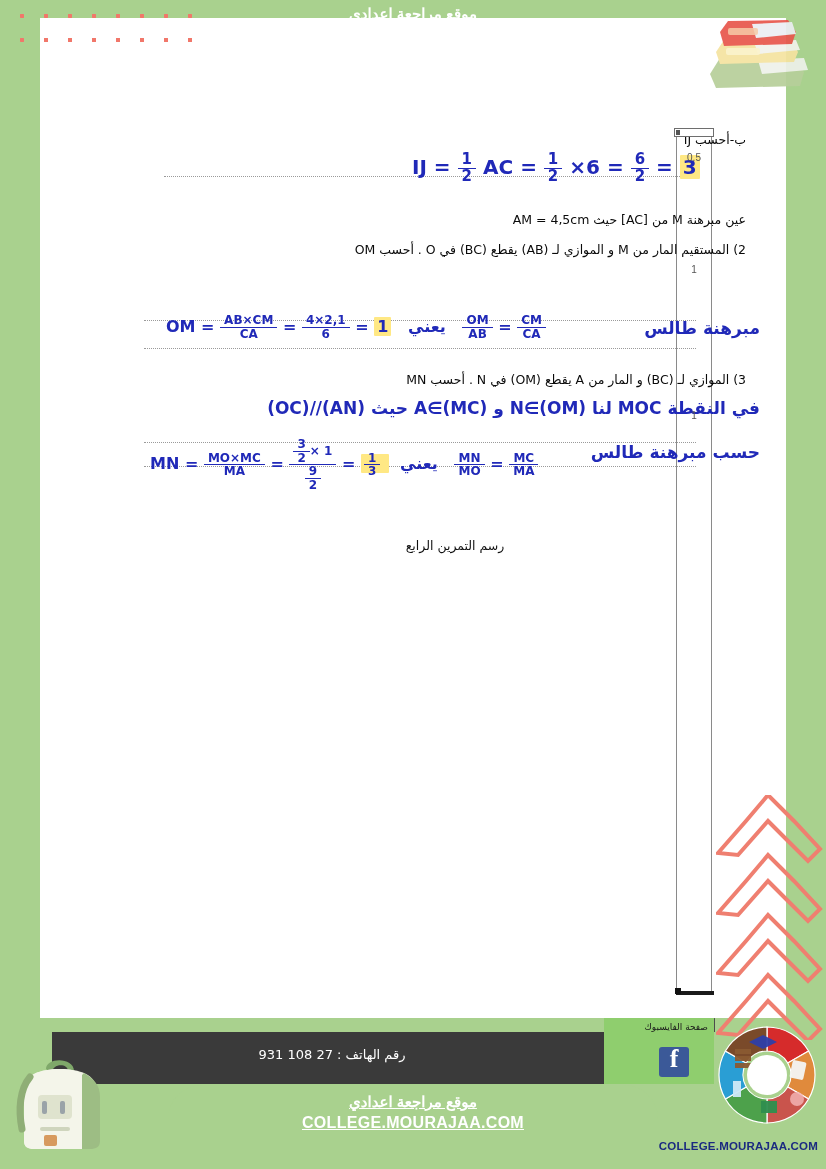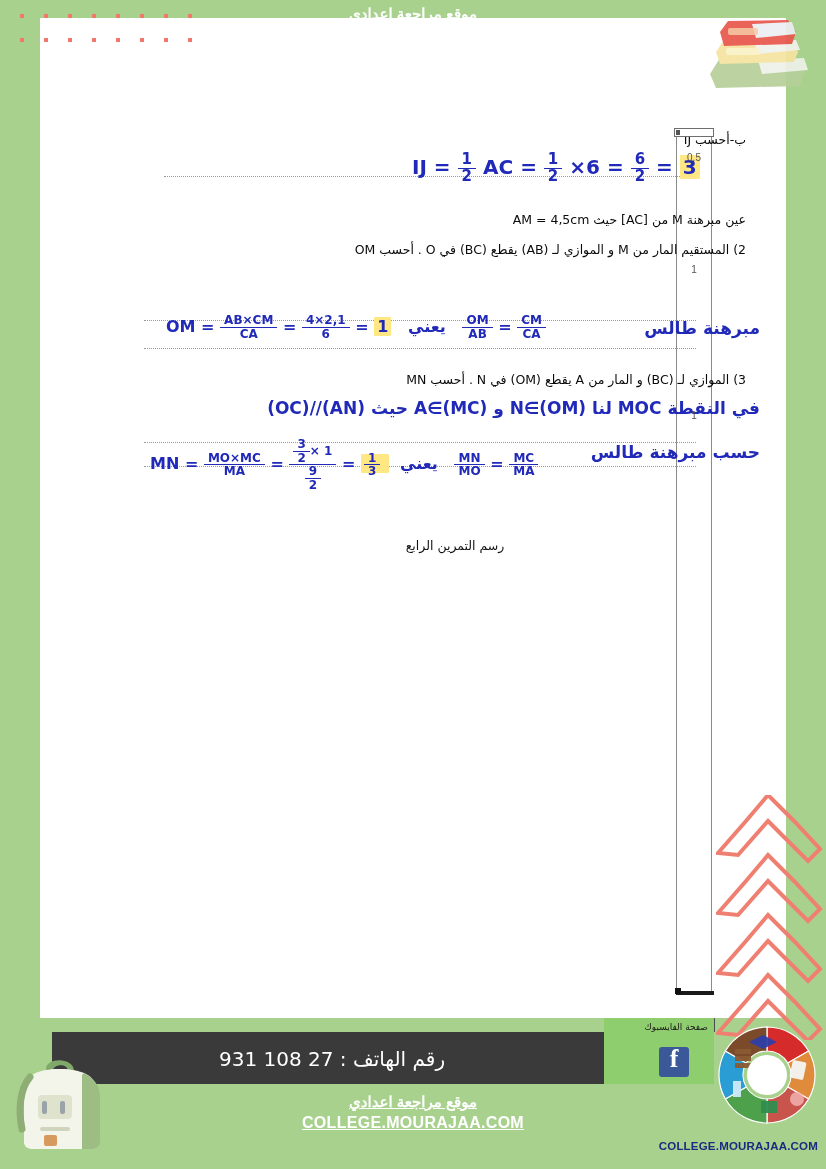--- a/index.html
+++ b/index.html
@@ -148,21 +148,21 @@
     border-bottom: 14px solid #4c4c4c;
   }
   .dark-bar-top-ext {
     position: absolute; left: 604px; top: 1018px; width: 110px; height: 15px;
     background: #4c4c4c; z-index: 4;
   }
   .phone {
     position: absolute; left: 52px; top: 1047px; width: 560px;
     text-align: center; direction: rtl;
     font-family: "DejaVu Sans", sans-serif;
-    font-size: 20px; color: #ffffff; z-index: 7;
+    font-size: 13px; color: #ffffff; z-index: 7;
   }
 
   .fb-panel {
     position: absolute; left: 604px; top: 1018px; width: 110px; height: 66px;
     background: #8fce6e; z-index: 5;
   }
   .fb-label {
     position: absolute; left: 604px; top: 1022px; width: 104px;
     text-align: right; direction: rtl;
     font-family: "DejaVu Sans", sans-serif;

